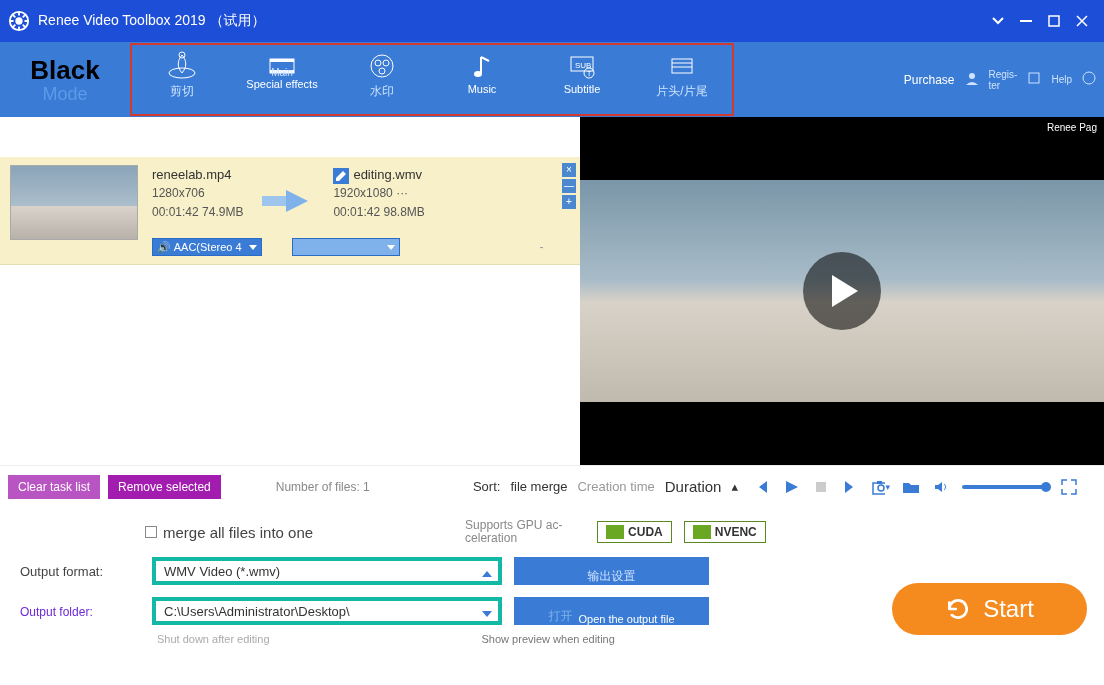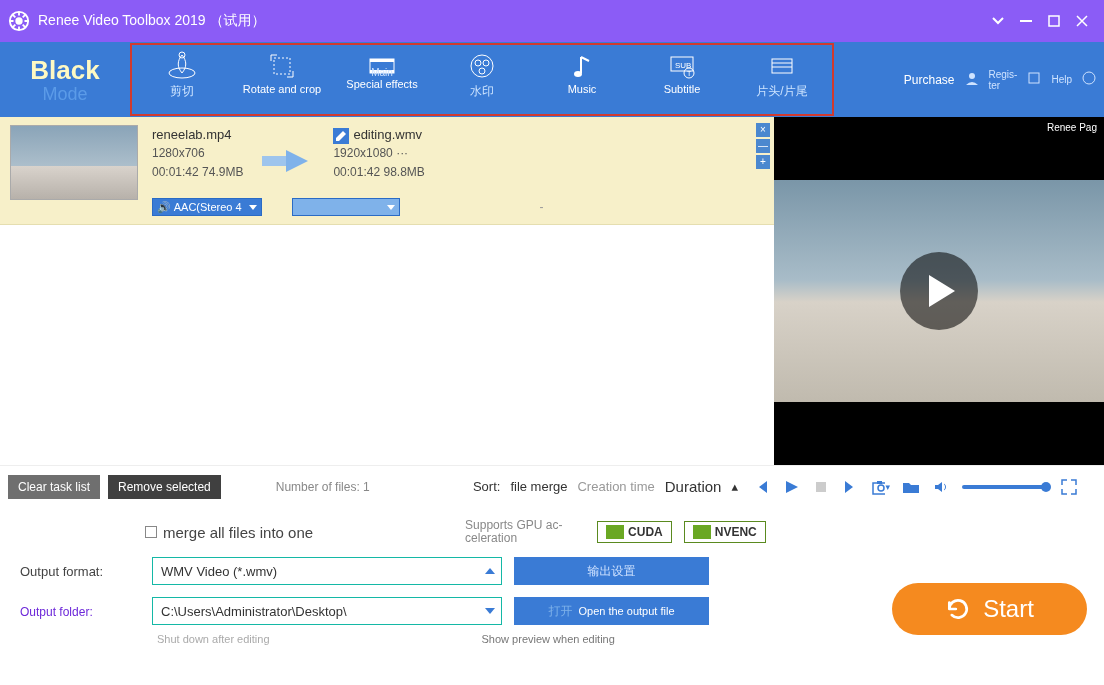--- a/index.html
+++ b/index.html
@@ -1,40 +1,40 @@
 <!DOCTYPE html>
 <html><head>
 <meta charset="utf-8">
 <style>
   * { box-sizing: border-box; margin: 0; padding: 0; font-family: "Segoe UI", Arial, sans-serif; }
   body { width: 1104px; height: 685px; background: #fff; overflow: hidden; position: relative; }
   .titlebar {
-    height: 42px; background: #8b5cf6; display: flex; align-items: center;
+    height: 42px; background: #1d4ed8; display: flex; align-items: center;
     padding: 0 8px; color: #fff;
   }
   .app-icon { width: 22px; height: 22px; margin-right: 8px; }
   .title-text { font-size: 14px; }
   .titlebar-spacer { flex: 1; }
   .win-btn { width: 28px; height: 28px; display: flex; align-items: center; justify-content: center; cursor: pointer; }
   .toolbar {
     height: 75px; background: #3a7bd5; display: flex; align-items: center; color: #fff;
     padding-right: 8px;
   }
   .mode-label { width: 130px; text-align: center; }
-  .mode-black { font-size: 26px; font-weight: 600; color: #fef9c3; }
+  .mode-black { font-size: 26px; font-weight: 600; color: #000000; }
   .mode-sub { font-size: 18px; color: #5b9be8; margin-top: -2px; }
   .tool-row { display: flex; height: 73px; border: 2px solid #d13a2f; }
   .tool-item { width: 100px; text-align: center; padding-top: 6px; cursor: pointer; }
   .tool-item svg { display: block; margin: 0 auto 2px; }
   .tool-label { font-size: 11px; color: #fff; }
   .tool-label.alt { color: #cde4ff; font-size: 12px; }
   .top-right { margin-left: auto; display: flex; align-items: center; gap: 10px; font-size: 12px; }
   .top-right-sub { font-size: 10px; color: #cfe3ff; }
   .file-area { height: 348px; background: #fff; display: flex; }
-  .file-list { width: 774px; background: #fff; position: relative; }
+  .file-list { width: 580px; background: #fff; position: relative; margin-top: 40px; }
   .file-row {
     background: #f7f0c9; height: 108px; padding: 8px 10px; display: flex; position: relative;
     border-bottom: 1px solid #e5deb0;
   }
   .thumb { width: 128px; height: 75px; background: linear-gradient(#8aa4b8,#c8d4db); border: 1px solid #aaa; position: relative; overflow: hidden; }
   .thumb::after { content:""; position:absolute; bottom:0; left:0; right:0; height:45%; background: linear-gradient(#d9d3cc,#b7b1aa); }
   .info-col { margin-left: 14px; font-size: 12px; color: #555; line-height: 19px; }
   .info-col .fname { color: #333; font-size: 13px; }
   .arrow-col { width: 90px; display:flex; align-items:center; justify-content:center; margin-top:-20px;}
   .info-col2 { font-size: 12px; color: #555; line-height: 19px; }
@@ -47,41 +47,41 @@
   .sel-badge .tri { width:0;height:0;border-left:4px solid transparent;border-right:4px solid transparent;border-top:5px solid #fff; margin-left:4px;}
   .sel-badge.light { background:#7fb2ea;}
   .dash { color:#999; font-size:12px; margin-left: 110px;}
   .preview { flex:1; background:#000; position:relative; }
   .preview-inner { position:absolute; top:18%; bottom:18%; left:0; right:0; background: linear-gradient(#7a96a8 0%, #a8bcc8 45%, #d8d2c8 55%, #c0baae 100%); }
   .play-circle { position:absolute; top:50%; left:50%; width:78px; height:78px; margin:-39px 0 0 -39px; background:rgba(0,0,0,0.55); border-radius:50%; display:flex; align-items:center; justify-content:center; cursor:pointer;}
   .play-circle::after { content:""; width:0;height:0;border-top:16px solid transparent;border-bottom:16px solid transparent;border-left:26px solid #fff; margin-left:6px;}
   .home-tag { position:absolute; top:4px; right:4px; color:#fff; font-size:10px; background:rgba(0,0,0,0.3); padding:1px 3px;}
   .player-controls { height:42px; display:flex; align-items:center; padding:0 8px; gap:14px; border-top:1px solid #eee;}
   .pc-left { width:730px; display:flex; align-items:center; gap:8px; font-size:12px;}
-  .clear-btn { background:#404040; color:#fff; padding:5px 10px; font-size:12px; border:none; cursor:pointer;}
+  .clear-btn { background:#a21caf; color:#fff; padding:5px 10px; font-size:12px; border:none; cursor:pointer;}
   .clear-btn.big { opacity:0.75;}
   .sort-area { margin-left:auto; display:flex; align-items:center; gap:10px; color:#333; font-size:13px;}
   .sort-area .dim { color:#999;}
   .sort-area .dur { color:#333; font-size:15px;}
   .pc-right { display:flex; align-items:center; gap:12px; }
   .pc-icon { width:18px; height:18px; cursor:pointer; display:flex; align-items:center; justify-content:center; color:#3a7bd5; }
   .vol-slider { width:86px; height:4px; background:#3a7bd5; position:relative; border-radius:2px;}
   .vol-slider::after { content:""; position:absolute; right:-3px; top:-3px; width:10px; height:10px; background:#3a7bd5; border-radius:50%;}
   .bottom { padding: 12px 20px 6px 20px; font-size:13px; color:#333;}
   .b-row { display:flex; align-items:center; margin-bottom:12px; gap:12px;}
   .merge-row { margin-left:125px; display:flex; align-items:center; gap:6px; font-size:15px; color:#444;}
   .gpu-text { margin-left:140px; font-size:12px; color:#888; line-height:13px; width:120px;}
   .cuda-badge { display:inline-flex; align-items:center; height:22px; border:1px solid #5a8a1f; background:#fff; font-weight:bold; font-size:12px; padding:0 8px; gap:4px;}
   .cuda-badge .dot { width:18px; height:14px; background:#6aa823;}
   .label { width:120px; color:#444; font-size:13px;}
   .label .ghost { color:#6d28d9; font-size:12px;}
-  .select-box { width:350px; height:28px; border:1px solid #14b8a6; background:#fff; display:flex; align-items:center; padding:0 8px; font-size:13px; color:#333; position:relative; cursor:pointer;}
+  .select-box { width:350px; height:28px; border:4px solid #14b8a6; background:#fff; display:flex; align-items:center; padding:0 8px; font-size:13px; color:#333; position:relative; cursor:pointer;}
   .select-box .arrow { position:absolute; right:6px; top:10px; width:0;height:0;border-left:5px solid transparent;border-right:5px solid transparent;border-top:6px solid #3a7bd5;}
   .select-box .arrow.up {border-top:none;border-bottom:6px solid #3a7bd5;}
-  .blue-btn { width:195px; height:28px; background:#3a7bd5; color:#cfe2ff; font-size:12px; border:none; display:flex; align-items:center; justify-content:center; cursor:pointer;}
+  .blue-btn { width:195px; height:28px; background:#3a7bd5; color:#cfe2ff; font-size:12px; border:none; display:flex; align-items:flex-end; justify-content:center; cursor:pointer;}
   .blue-btn .overlay { color:#fff; font-size:11px; text-align:center;}
   .start-btn { width:195px; height:52px; background:#f58a1f; border-radius:26px; color:#fff; display:flex; align-items:center; justify-content:center; font-size:24px; gap:12px; cursor:pointer; border:none;}
   .start-btn svg { width:26px; height:26px;}
   .tiny { font-size:11px; color:#aaa;}
 </style>
 </head>
 <body>
 
 <div class="titlebar">
   <span class="app-icon">
@@ -121,27 +121,20 @@
     <div class="mode-sub">Mode</div>
   </div>
   <div class="tool-row">
     <div class="tool-item">
       <svg width="30" height="30" viewBox="0 0 30 30">
           <ellipse cx="15" cy="22" rx="13" ry="5" stroke="#fff" fill="none"></ellipse>
           <path d="M15 4 C10 10 10 16 15 22 C20 16 20 10 15 4" stroke="#fff" fill="none"></path>
           <circle cx="15" cy="4" r="3" stroke="#fff" fill="none"></circle>
         </svg>
       <div class="tool-label alt">剪切</div>
-    </div>
-    <div class="tool-item">
-      <svg width="30" height="30" viewBox="0 0 30 30">
-          <rect x="7" y="7" width="16" height="16" stroke="#fff" fill="none" stroke-dasharray="2 2"></rect>
-          <path d="M4 10 L4 4 L10 4 M26 20 L26 26 L20 26" stroke="#fff" fill="none"></path>
-        </svg>
-      <div class="tool-label">Rotate and crop</div>
     </div>
     <div class="tool-item">
       <svg width="30" height="30" viewBox="0 0 30 30">
           <rect x="3" y="8" width="24" height="14" stroke="#fff" fill="none"></rect>
           <rect x="3" y="8" width="24" height="3" fill="#fff"></rect>
           <rect x="3" y="19" width="24" height="3" fill="#fff"></rect>
         </svg>
       <div style="font-size:10px;color:#cfe3ff;margin-top:-16px;">Main</div>
       <div class="tool-label">Special effects</div>
     </div>

